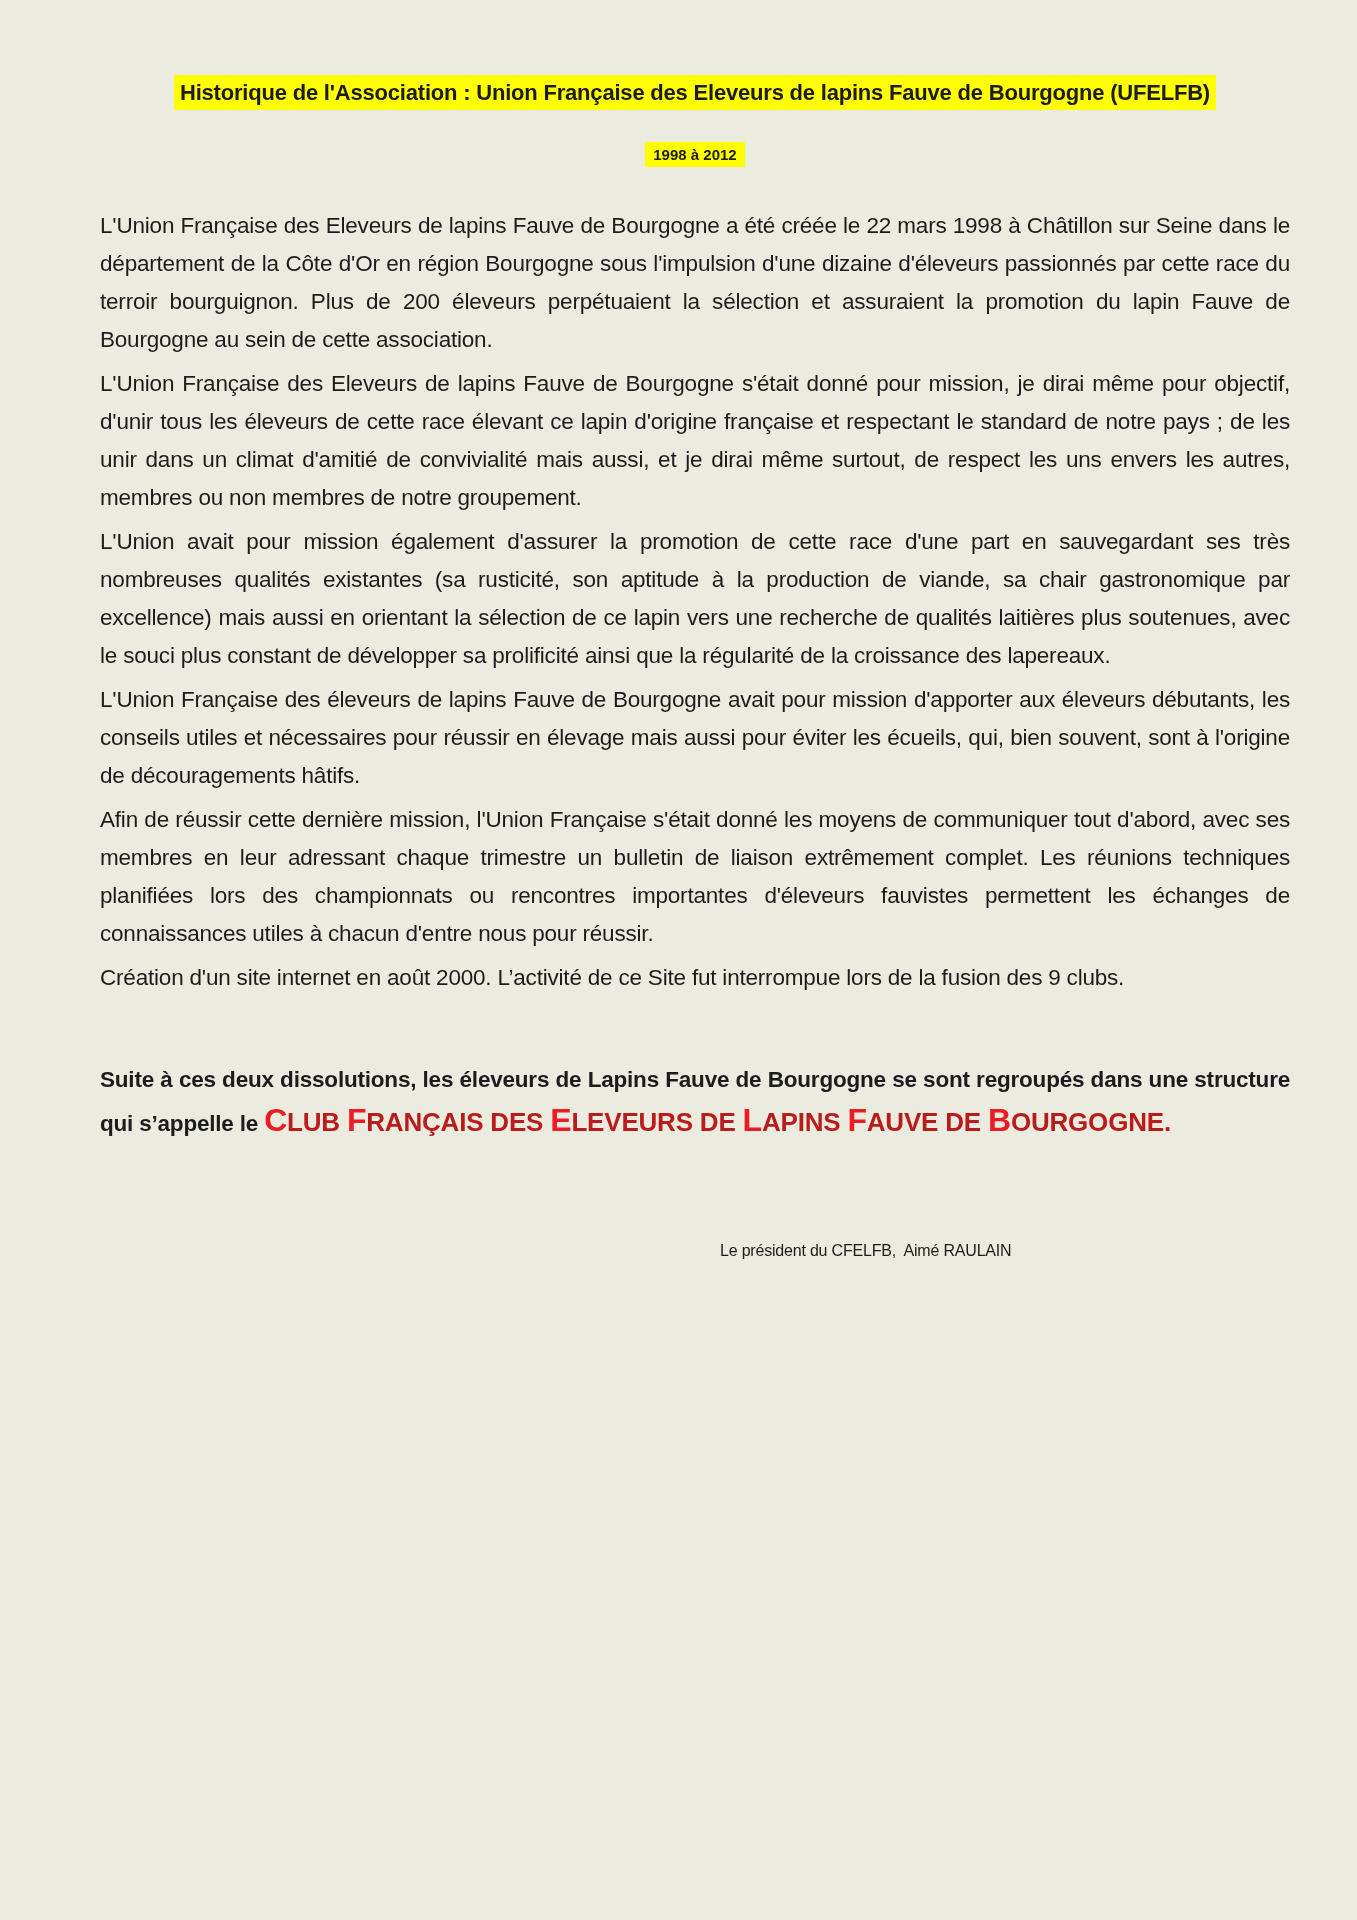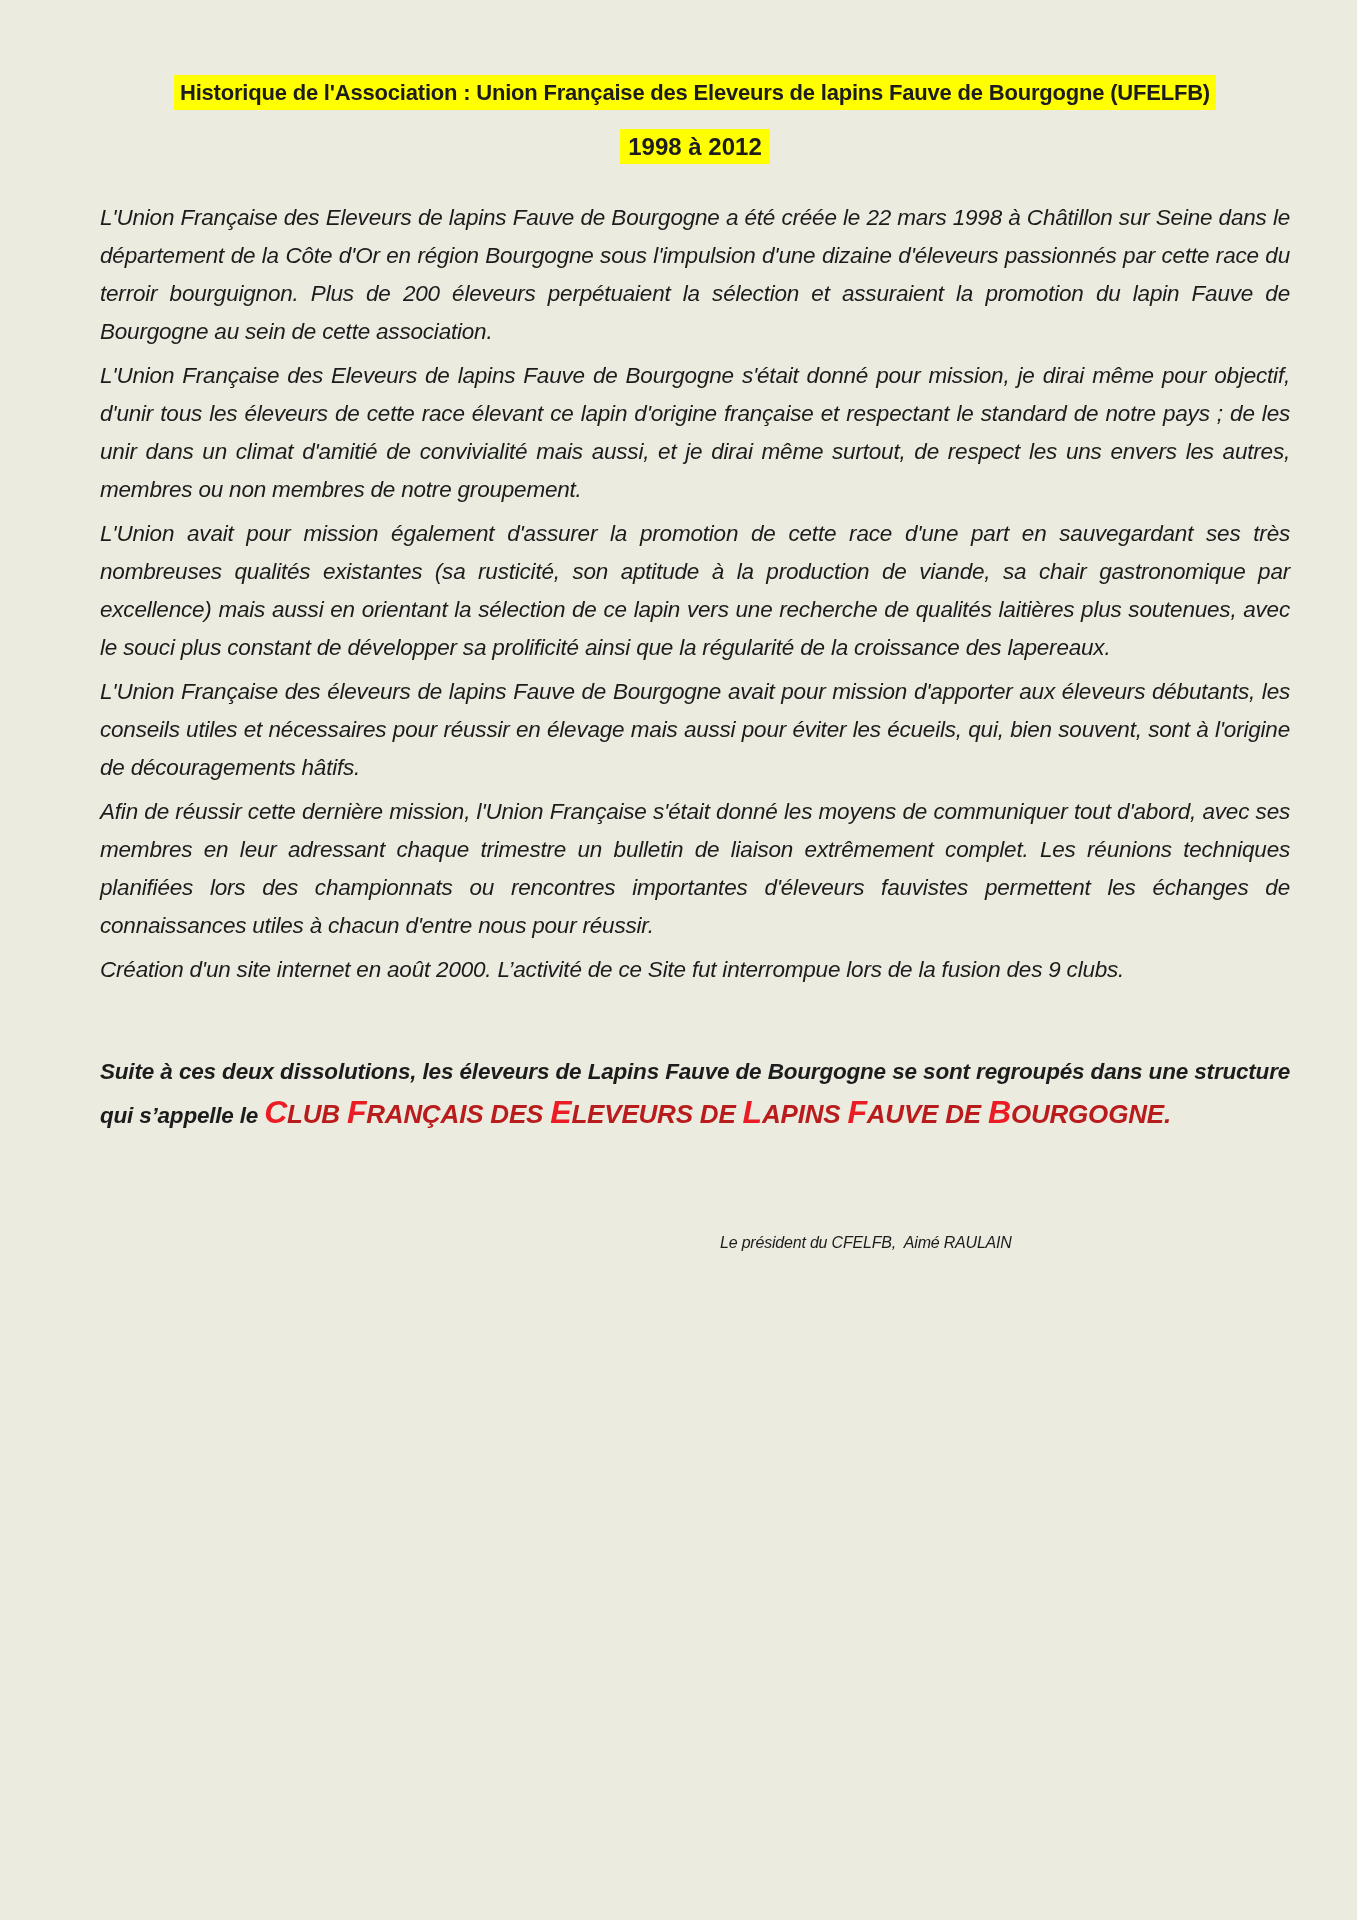--- a/index.html
+++ b/index.html
@@ -10,40 +10,40 @@
     color: #1c1c1c;
     font-family: "Liberation Sans", sans-serif;
     overflow: hidden;
   }
   .page {
     box-sizing: border-box;
     width: 1357px;
     height: 1920px;
     padding: 75px 67px 0 100px;
   }
-  .title-wrap   { text-align: center; margin: 0 0 19px 0; }
+  .title-wrap   { text-align: center; margin: 0 0 27px 0; }
   .title {
     display: inline;
     font-size: 22px;
     font-weight: bold;
     line-height: 36px;
     letter-spacing: -0.2px;
     background: #FFFF00;
     padding: 5px 6px;
   }
   .subtitle-wrap { text-align: center; margin: 0 0 36px 0; }
   .subtitle {
     display: inline;
-    font-size: 24px;
+    font-size: 15px;
     font-weight: bold;
     line-height: 33px;
     background: #FFFF00;
     padding: 4px 8px;
   }
-  p { margin: 0; font-style: italic; }
+  p { margin: 0; }
   .body-para {
     font-size: 22.5px;
     line-height: 38px;
     letter-spacing: -0.2px;
     text-align: justify;
     margin: 0 0 6px 0;
   }
   .body-para.gap-after { margin-bottom: 26px; }
   .dissolution {
     margin: 84px 0 0 0;

